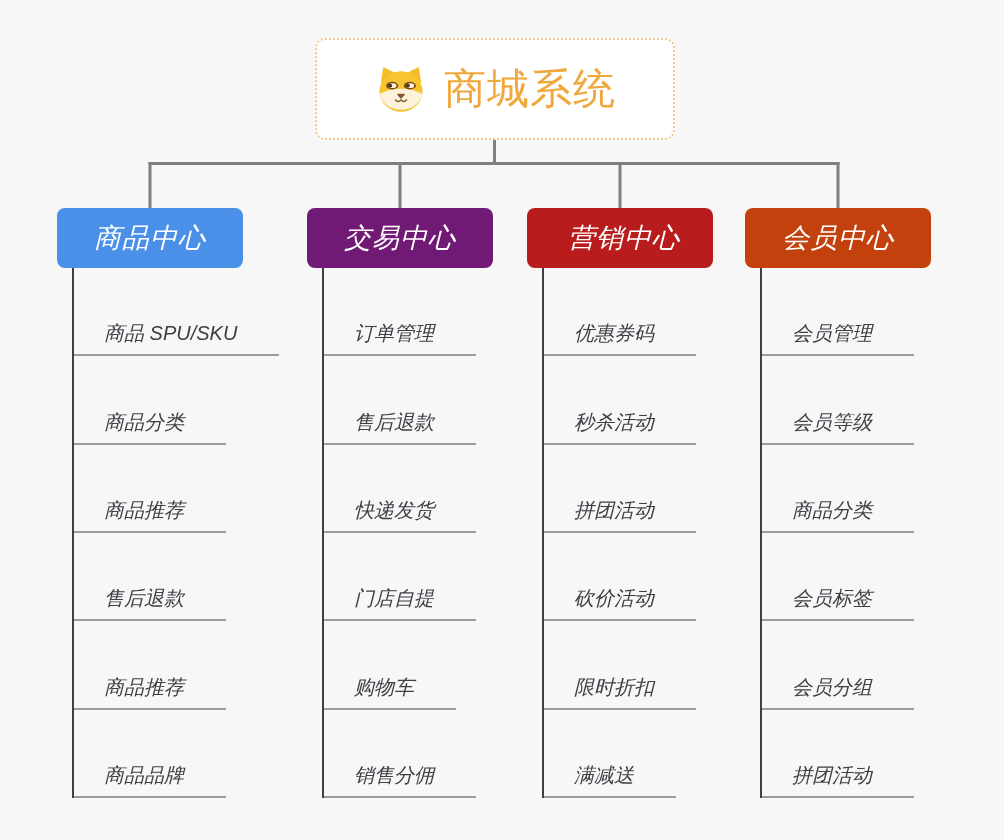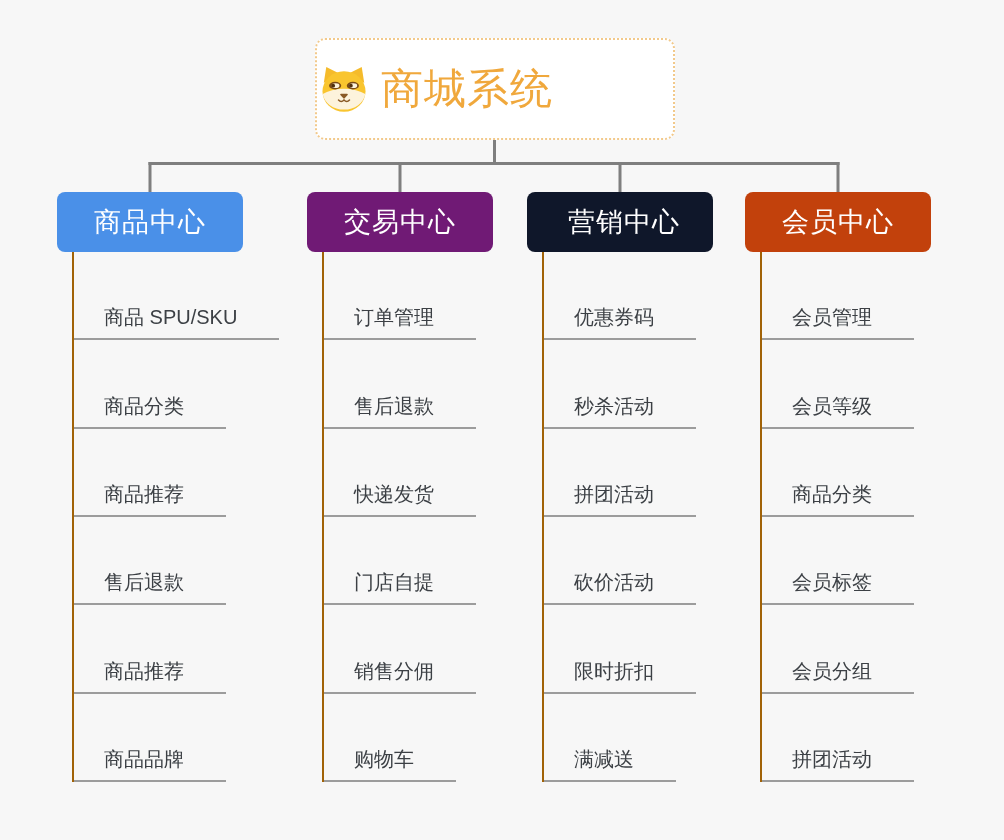--- a/index.html
+++ b/index.html
@@ -15,52 +15,52 @@
   .root-node {
     position: absolute;
     left: 315px; top: 38px;
     width: 360px; height: 102px;
     box-sizing: border-box;
     background: #FFFFFF;
     border: 2px dotted #F2C98B;
     border-radius: 10px;
     display: flex;
     align-items: center;
-    justify-content: flex-start;
-    gap: 10px;
+    justify-content: center;
+    gap: 16px;
   }
   .root-title {
     font-size: 42px;
     color: #F0A83C;
     letter-spacing: 1px;
     white-space: nowrap;
   }
   
   .connectors {
     position: absolute;
     left: 0; top: 0;
     pointer-events: none;
   }
   
-  .branch { position: absolute; top: 192px; width: 186px; }
+  .branch { position: absolute; top: 208px; width: 186px; font-style: italic; }
   .branch-header {
     height: 60px;
     border-radius: 8px;
     color: #FFFFFF;
     font-size: 27px;
     letter-spacing: 1px;
     display: flex;
     align-items: center;
     justify-content: center;
     cursor: default;
   }
   .branch-children {
     margin-left: 15px;
     height: 530px;
-    border-left: 2px solid #a16207;
+    border-left: 2px solid #404040;
     display: flex;
     flex-direction: column;
     align-items: flex-start;
   }
   .child-item {
     flex: 1;
     display: flex;
     align-items: flex-end;
   }
   .child-label {
@@ -139,30 +139,30 @@
       <div class="child-item">
           <span class="child-label">售后退款</span>
         </div>
       <div class="child-item">
           <span class="child-label">快递发货</span>
         </div>
       <div class="child-item">
           <span class="child-label">门店自提</span>
         </div>
       <div class="child-item">
+          <span class="child-label">购物车</span>
+        </div>
+      <div class="child-item">
           <span class="child-label">销售分佣</span>
         </div>
-      <div class="child-item">
-          <span class="child-label">购物车</span>
-        </div>
     </div>
   </div>
 
   <div class="branch" style="left:527px">
-    <div class="branch-header" style="background-color: #0f172a; padding-left: 8px;">营销中心</div>
+    <div class="branch-header" style="background-color: #b91c1c; padding-left: 8px;">营销中心</div>
     <div class="branch-children">
       <div class="child-item">
           <span class="child-label">优惠券码</span>
         </div>
       <div class="child-item">
           <span class="child-label">秒杀活动</span>
         </div>
       <div class="child-item">
           <span class="child-label">拼团活动</span>
         </div>

